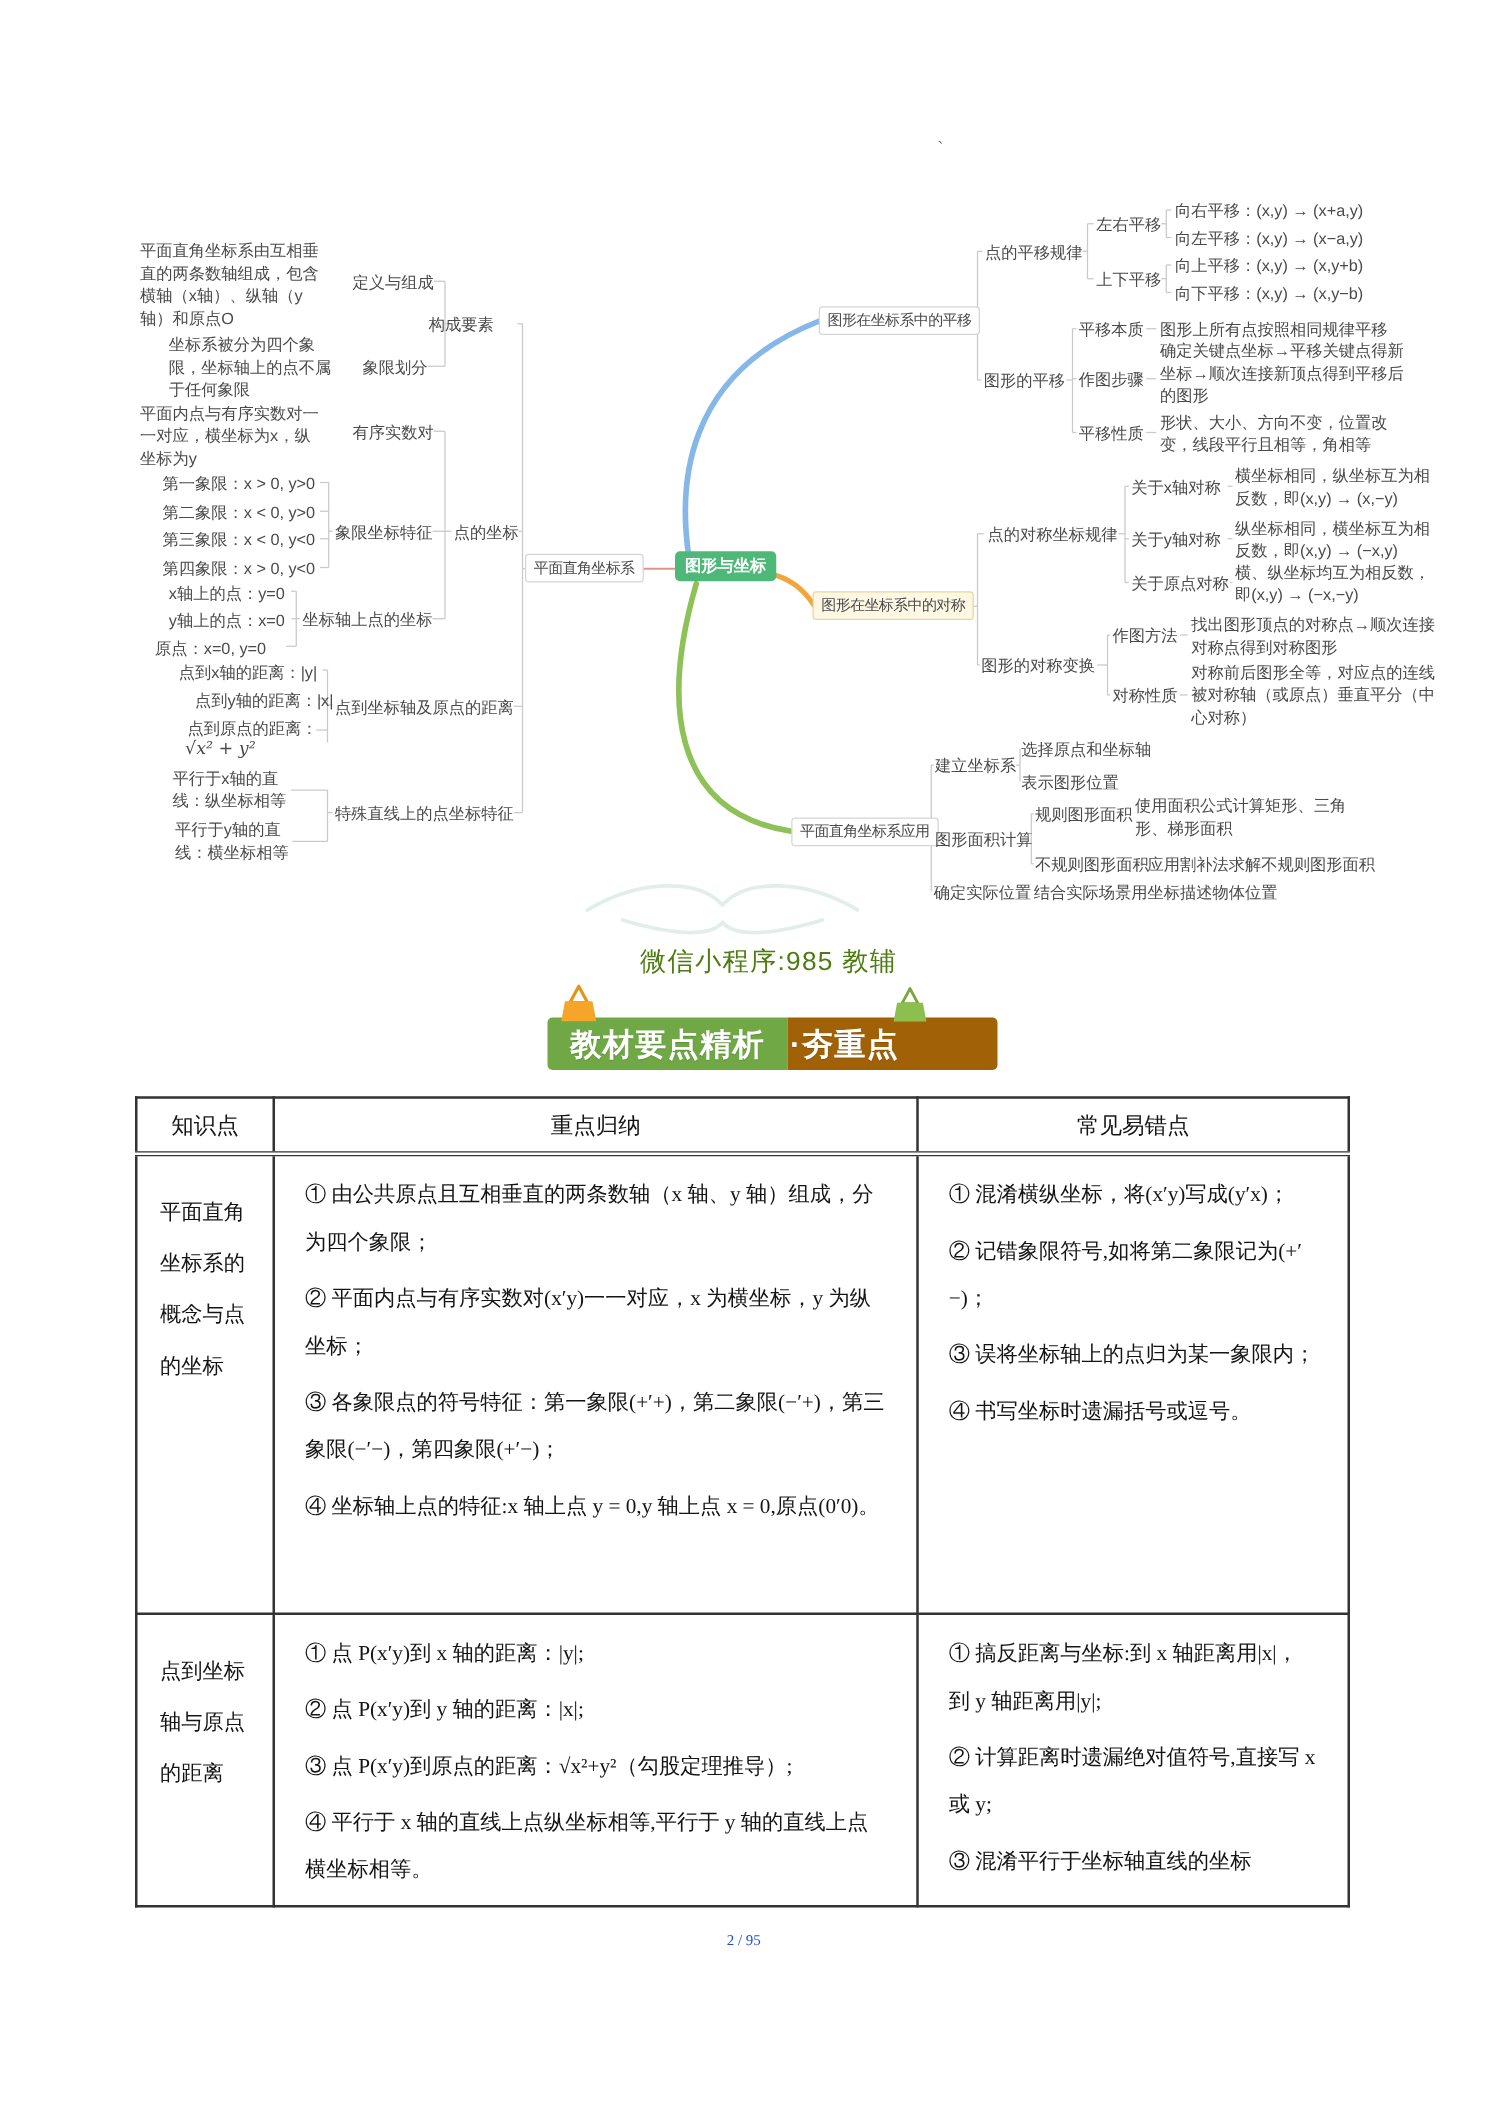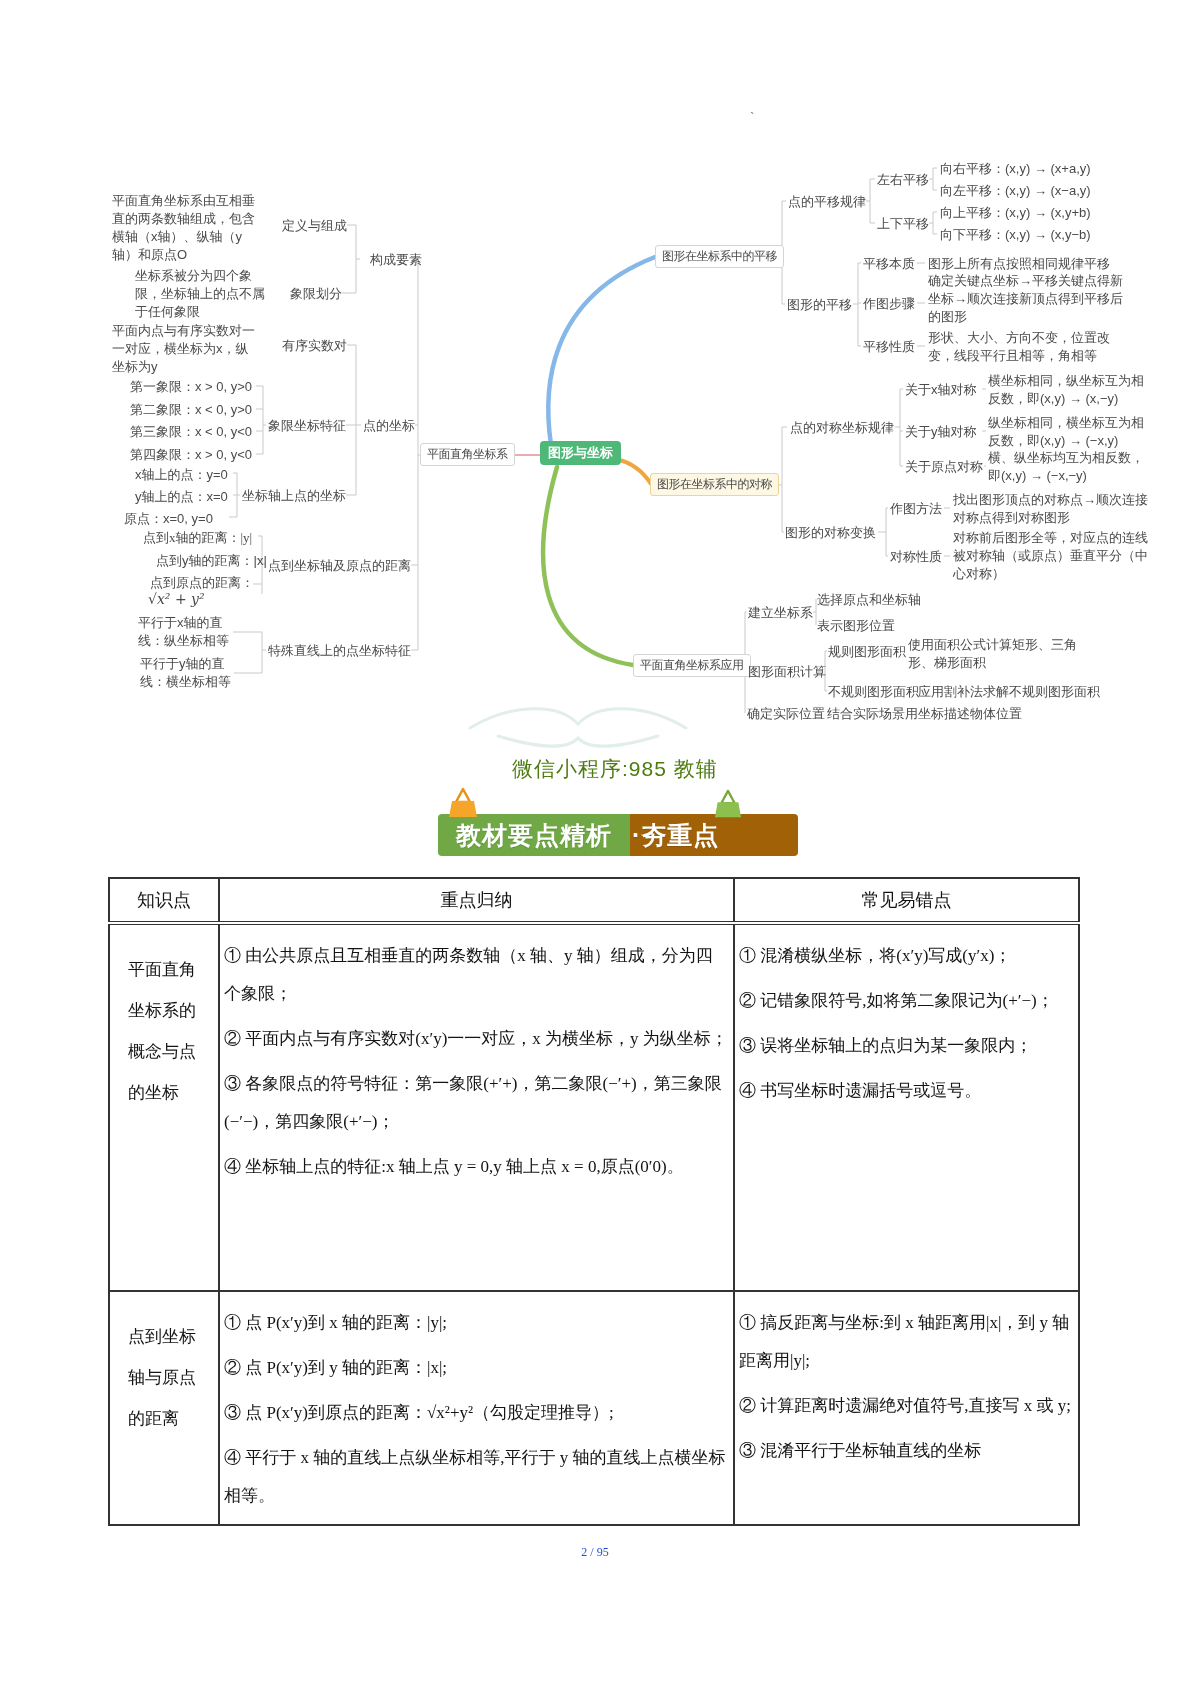--- a/index.html
+++ b/index.html
@@ -33,21 +33,21 @@
   .clip{position:absolute;top:-27px;}
   .clip-left{left:8px;}
   .clip-right{left:274px;top:-25px;}
   
   .kt{position:absolute;left:108px;top:877px;width:970px;border-collapse:collapse;
       font-family:"Liberation Serif",serif;color:#141414;table-layout:fixed;}
   .kt th{border:2px solid #333;border-bottom:4px double #333;height:40px;font-size:18px;
          font-weight:normal;text-align:center;}
   .kt td{border:2px solid #333;vertical-align:top;font-size:17px;}
   .kt td.topic{padding:24px 18px 0;line-height:41px;}
-  .kt td.pts{padding:12px 4px 2px;}
+  .kt td.pts{padding:12px 24px 2px;}
   .kt td.pts p{margin:0 0 7px;line-height:38px;}
   #kt-body tr:first-child{height:368px;}
   #kt-body tr:last-child{height:232px;}
   
   .footer{position:absolute;left:0;right:0;top:1545px;text-align:center;
           font-family:"Liberation Serif",serif;font-size:12px;color:#1d4ed8;}
 </style>
 </head>
 <body>
 
@@ -146,36 +146,36 @@
         <path d="M912 691 H916"></path>
       </g>
       <path d="M551 445 C543 390 546 300 655 257" stroke="#85b7e8" stroke-width="4.5" fill="none" stroke-linecap="round"></path>
       <path d="M616 459 C634 463 644 473 651 484" stroke="#f0a63c" stroke-width="4" fill="none" stroke-linecap="round"></path>
       <path d="M557 467 C530 560 536 650 633 665" stroke="#8ec157" stroke-width="4.5" fill="none" stroke-linecap="round"></path>
       <path d="M512 455 H540" stroke="#e0938c" stroke-width="1.5" fill="none"></path>
     </svg>
     <div id="mm-nodes">
         <div class="mm desc" style="left: 112px; top: 192px; width: 146px;">平面直角坐标系由互相垂直的两条数轴组成，包含横轴（x轴）、纵轴（y轴）和原点O</div>
         <div class="mm lbl" style="left: 282px; top: 218px;">定义与组成</div>
-        <div class="mm lbl" style="left: 370px; top: 252px;">构成要素</div>
+        <div class="mm lbl" style="left: 343px; top: 252px;">构成要素</div>
         <div class="mm desc" style="left: 135px; top: 267px; width: 136px;">坐标系被分为四个象限，坐标轴上的点不属于任何象限</div>
         <div class="mm lbl" style="left: 290px; top: 286px;">象限划分</div>
         <div class="mm desc" style="left: 112px; top: 322px; width: 146px;">平面内点与有序实数对一一对应，横坐标为x，纵坐标为y</div>
         <div class="mm lbl" style="left: 282px; top: 338px;">有序实数对</div>
         <div class="mm lbl" style="left: 130px; top: 379px;">第一象限：x &gt; 0, y&gt;0</div>
         <div class="mm lbl" style="left: 130px; top: 402px;">第二象限：x &lt; 0, y&gt;0</div>
         <div class="mm lbl" style="left: 130px; top: 424px;">第三象限：x &lt; 0, y&lt;0</div>
         <div class="mm lbl" style="left: 130px; top: 447px;">第四象限：x &gt; 0, y&lt;0</div>
         <div class="mm lbl" style="left: 268px; top: 418px;">象限坐标特征</div>
         <div class="mm lbl" style="left: 363px; top: 418px;">点的坐标</div>
         <div class="mm lbl" style="left: 135px; top: 467px;">x轴上的点：y=0</div>
         <div class="mm lbl" style="left: 135px; top: 489px;">y轴上的点：x=0</div>
         <div class="mm lbl" style="left: 242px; top: 488px;">坐标轴上点的坐标</div>
         <div class="mm lbl" style="left: 124px; top: 511px;">原点：x=0, y=0</div>
-        <div class="mm lbl" style="left: 143px; top: 530px; font-family: Liberation Serif, serif;">点到x轴的距离：|y|</div>
+        <div class="mm lbl" style="left: 143px; top: 530px;">点到x轴的距离：|y|</div>
         <div class="mm lbl" style="left: 140px; top: 553px; margin-left: 16px;">点到y轴的距离：|x|</div>
         <div class="mm lbl" style="left: 268px; top: 558px;">点到坐标轴及原点的距离</div>
         <div class="mm lbl" style="left: 150px; top: 575px;">点到原点的距离：</div>
         <div class="mm math" style="left: 148px; top: 592px;">√x² + y²</div>
         <div class="mm desc" style="left: 138px; top: 614px; width: 92px;">平行于x轴的直线：纵坐标相等</div>
         <div class="mm lbl" style="left: 268px; top: 643px;">特殊直线上的点坐标特征</div>
         <div class="mm desc" style="left: 140px; top: 655px; width: 92px;">平行于y轴的直线：横坐标相等</div>
         <div class="mm box" style="left: 420px; top: 443px;">平面直角坐标系</div>
         <div class="mm root" style="left: 540px; top: 441px;">图形与坐标</div>
         <div class="mm box" style="left: 655px; top: 245px;">图形在坐标系中的平移</div>

